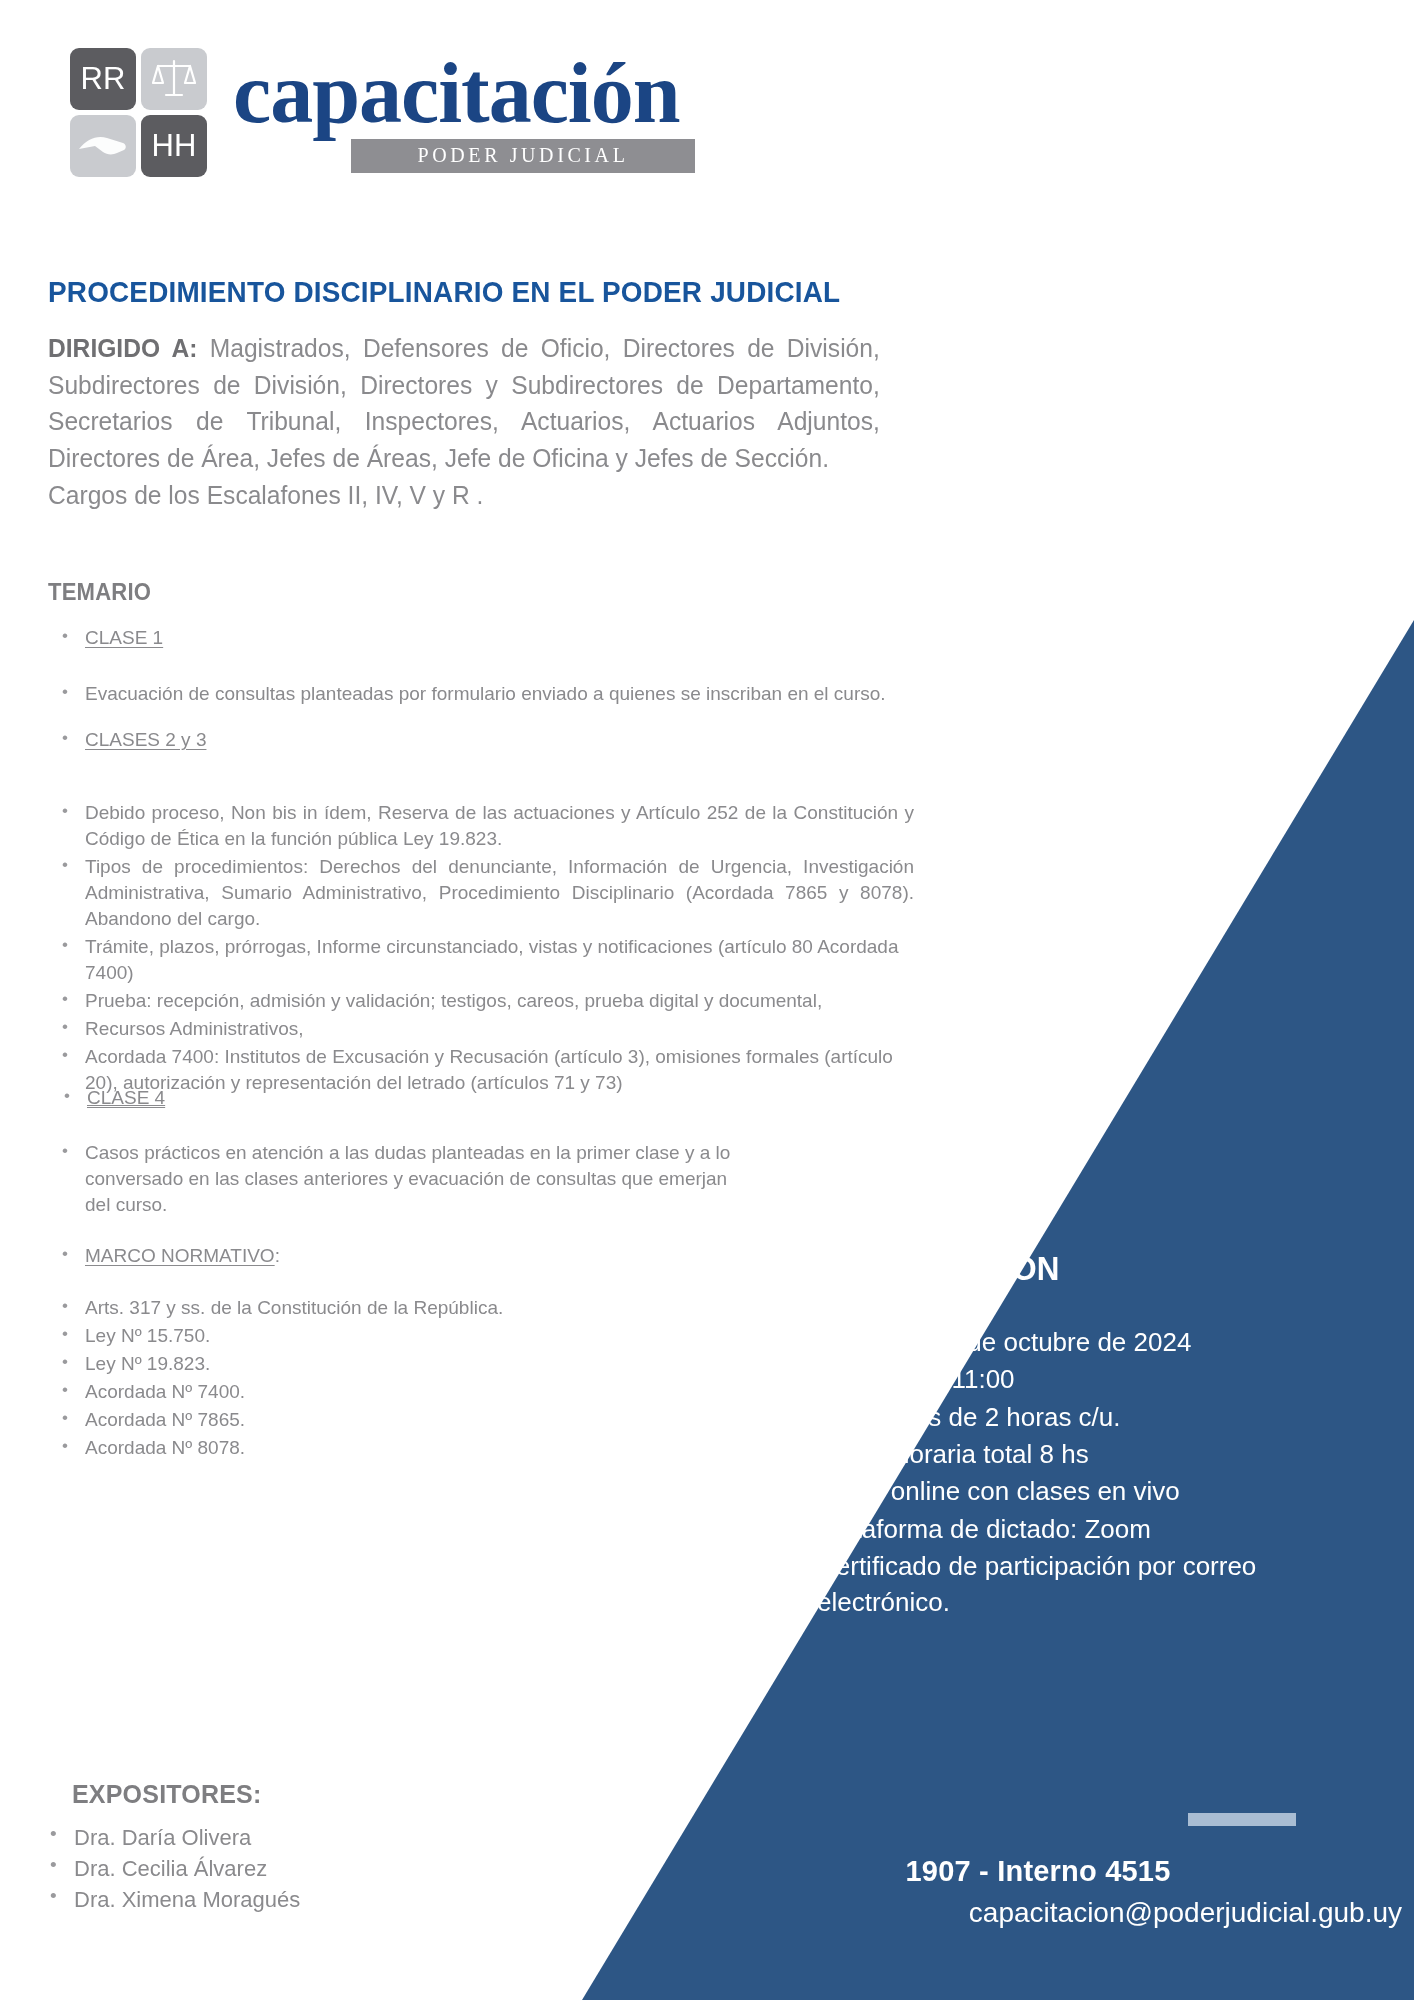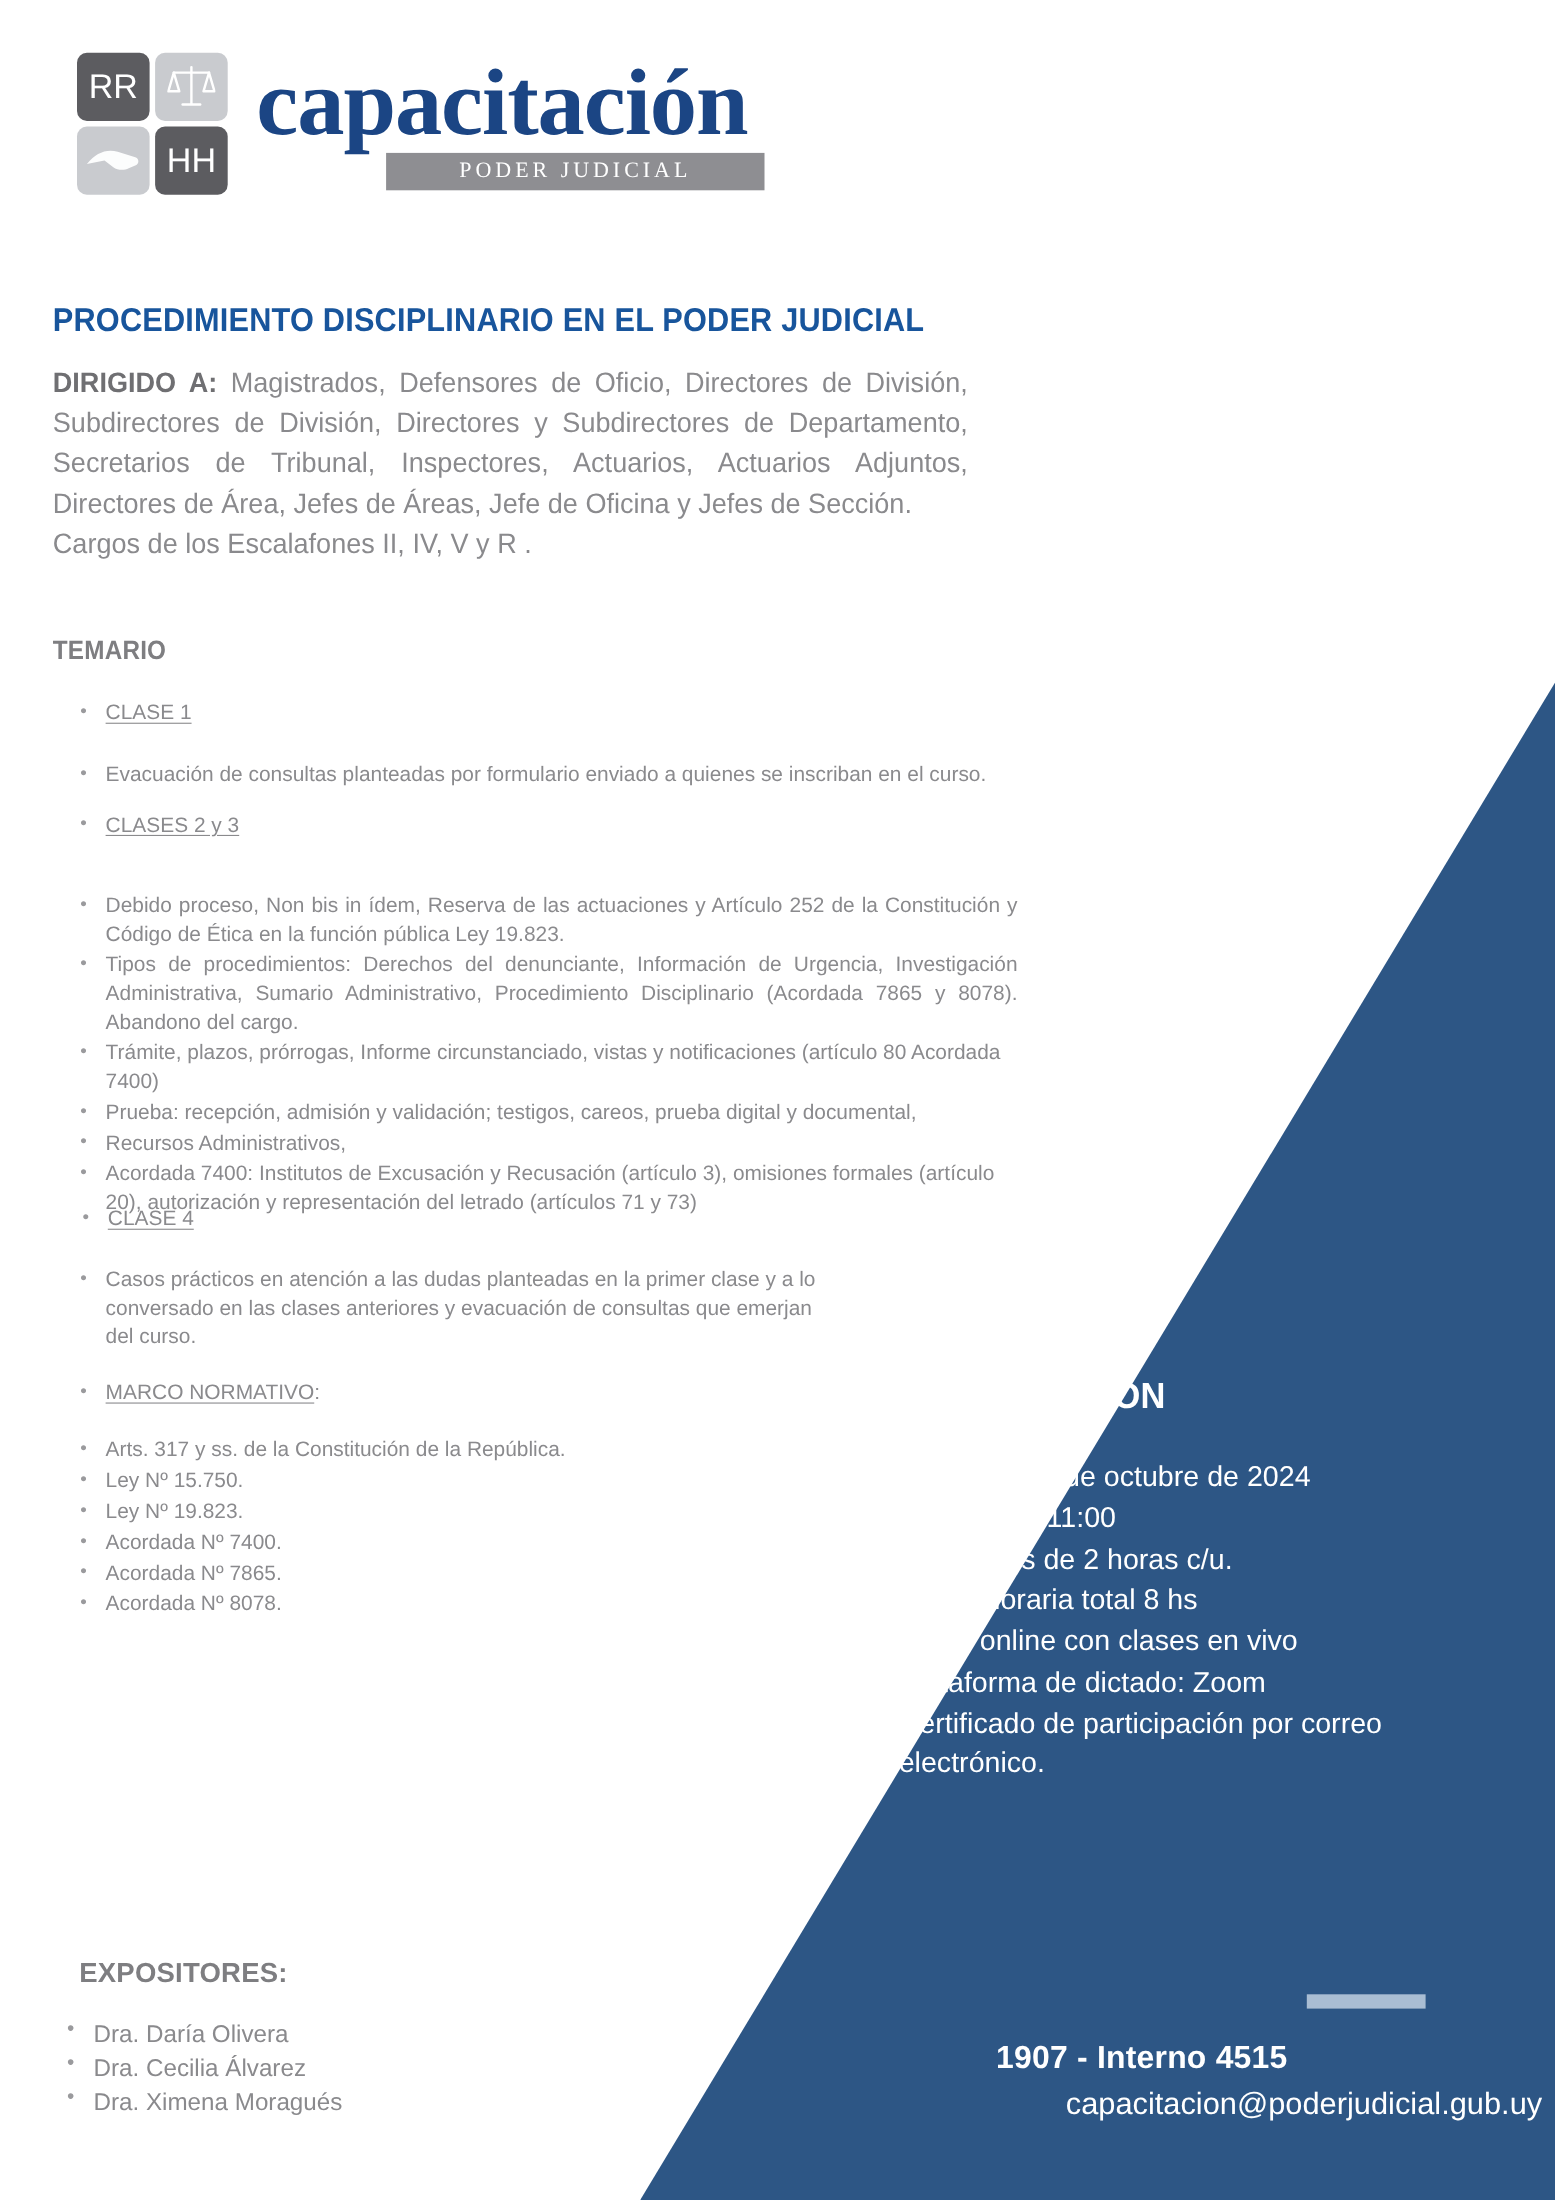--- a/index.html
+++ b/index.html
@@ -125,21 +125,21 @@
     font-weight: 700;
     font-size: 24px;
     letter-spacing: 0.2px;
   }
   #temario-head { left: 48px; top: 578px; transform: scaleX(0.92); transform-origin: left center; }
   #expositores-head { left: 72px; top: 1780px; font-size: 25px; }
 
   
   ul.blist {
     list-style: none;
-    margin: 11px;
+    margin: 0;
     padding: 0;
     position: absolute;
     z-index: 3;
   }
   ul.blist > li {
     position: relative;
     padding-left: 33px;
     color: #8a8a8d;
     font-size: 19px;
     line-height: 1.37;
@@ -160,21 +160,21 @@
   #list-clase1   { left: 52px; top: 625px;  width: 862px; }
   #list-clase1 li { margin-bottom: 30px; }
 
   #list-clases23 { left: 52px; top: 727px;  width: 862px; }
   #list-clases23 > li { margin-bottom: 34px; }
 
   #list-c23-body { left: 52px; top: 800px;  width: 862px; }
   #list-c23-body > li { margin-bottom: 2px; }
 
   #list-clase4   { left: 54px; top: 1085px; width: 862px; }
-  #list-clase4 > li { margin-bottom: 32px; }
+  #list-clase4 > li { margin-bottom: 32px; text-decoration: underline; }
 
   #list-clase4-body { left: 52px; top: 1140px; width: 690px; }
 
   #list-marco    { left: 52px; top: 1243px; width: 600px; }
   #list-marco > li { margin-bottom: 30px; }
 
   #list-marco-body { left: 52px; top: 1295px; width: 600px; }
   #list-marco-body > li { margin-bottom: 2px; }
 
   #list-expositores { left: 36px; top: 1822px; width: 520px; }

